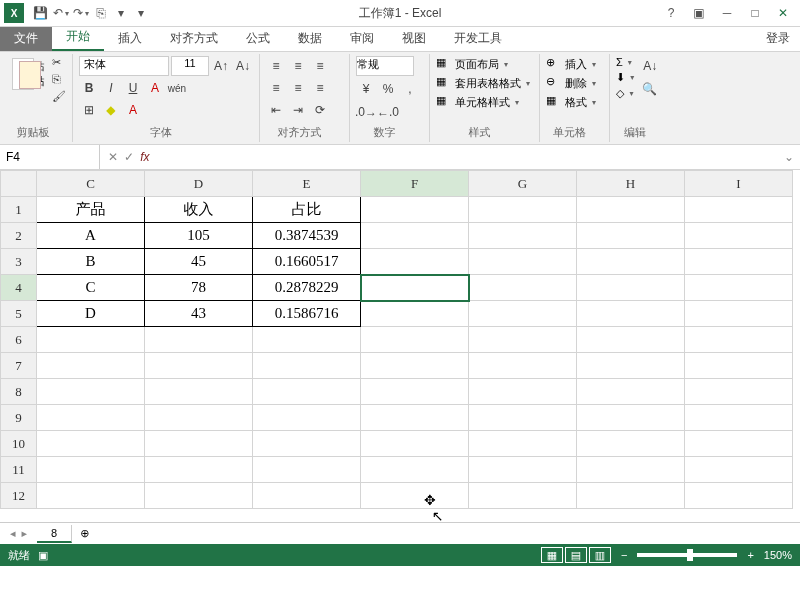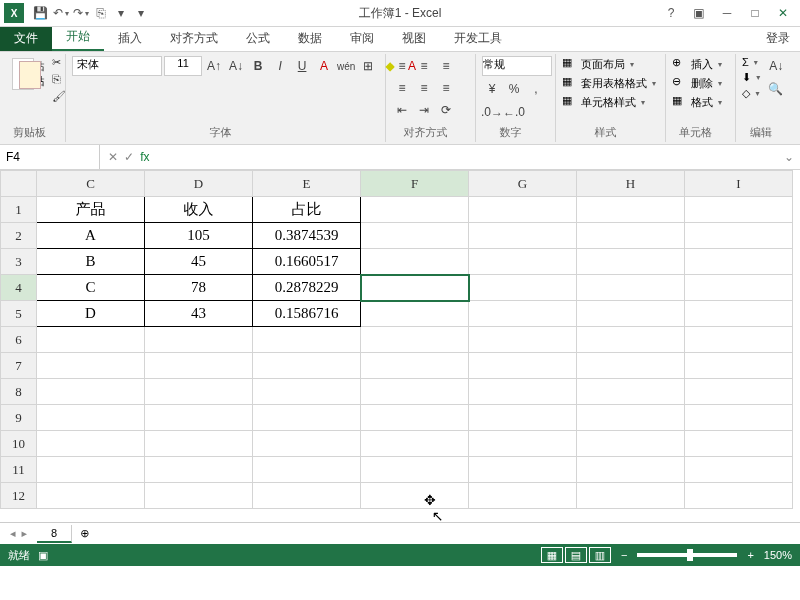--- a/index.html
+++ b/index.html
@@ -7,48 +7,48 @@
 .titlebar{height:27px;background:#fff;border-bottom:1px solid #d4d4d4;display:flex;align-items:center;position:relative}
 .qat{display:flex;align-items:center;gap:2px;padding-left:4px}
 .qat-icon{width:18px;height:18px;display:flex;align-items:center;justify-content:center;color:#555}
 .excel-icon{width:20px;height:20px;background:#217346;color:#fff;display:flex;align-items:center;justify-content:center;font-size:10px;font-weight:bold;margin-right:6px}
 .title-text{position:absolute;left:50%;transform:translateX(-50%);font-size:12px;color:#444}
 .win-controls{margin-left:auto;display:flex;gap:2px;padding-right:4px}
 .win-btn{width:26px;height:20px;display:flex;align-items:center;justify-content:center;color:#555}
 .win-btn.close{color:#217346}
 .tabs{height:25px;background:#fff;display:flex;align-items:flex-end;border-bottom:1px solid #d4d4d4}
 .tab{padding:4px 14px;font-size:12px;color:#444;cursor:pointer}
-.tab.file{background:#14532d;color:#fff}
+.tab.file{background:#737373;color:#fff}
 .tab.active{color:#217346;border-bottom:2px solid #217346}
 .login{margin-left:auto;padding:4px 10px;font-size:12px;color:#444}
 .ribbon{height:93px;background:#f1f1f1;border-bottom:1px solid #d4d4d4;display:flex;padding:2px 4px}
 .rgroup{border-right:1px solid #d4d4d4;padding:2px 6px;display:flex;flex-direction:column;position:relative;min-width:60px}
 .rgroup-label{position:absolute;bottom:2px;left:0;right:10px;text-align:center;font-size:11px;color:#666}
 .rgroup-body{flex:1;display:flex;gap:2px;align-items:flex-start}
 .paste-big{display:flex;flex-direction:row;align-items:center;width:40px;padding:2px}
 .paste-icon{width:32px;height:32px;background:#fff;border:1px solid #ccc;position:relative}
 .paste-icon::before{content:"";position:absolute;top:2px;left:6px;width:20px;height:26px;background:#fff4d6;border:1px solid #caa}
 .cut-col{display:flex;flex-direction:column;gap:4px;font-size:11px;color:#333}
 .font-row{display:flex;gap:2px;align-items:center}
 .font-sel{border:1px solid #ccc;background:#fff;height:20px;padding:0 4px;font-size:11px;min-width:90px}
 .size-sel{border:1px solid #ccc;background:#fff;height:20px;width:38px;font-size:11px;text-align:center}
 .btn-s{width:20px;height:20px;display:flex;align-items:center;justify-content:center;border:1px solid transparent;font-size:12px;color:#444}
 .bold{font-weight:bold}
 .ital{font-style:italic}
 .uline{text-decoration:underline}
 .align-grid{display:grid;grid-template-columns:repeat(3,20px);gap:2px}
-.num-sel{border:1px solid #ccc;background:#fff;height:20px;width:70px;font-size:11px}
+.num-sel{border:1px solid #ccc;background:#fff;height:20px;width:58px;font-size:11px}
 .dd{font-size:8px;color:#666;margin-left:2px}
 .style-col{display:flex;flex-direction:column;gap:3px;font-size:11px}
 .style-row{display:flex;align-items:center;gap:3px;white-space:nowrap}
 .sicon{width:16px;height:16px;display:inline-block}
 .namebox-row{height:25px;border-bottom:1px solid #d4d4d4;display:flex;align-items:center;background:#fff}
 .namebox{width:100px;border-right:1px solid #ccc;padding:8px 6px;font-size:12px;height:100%;display:flex;align-items:center}
 .fx-btns{display:flex;align-items:center;gap:6px;padding:0 8px;color:#888}
-.fx-label{color:#15803d}
+.fx-label{font-style:italic;color:#7f1d1d}
 .formula-input{flex:1;height:100%;border:none;padding:0 4px}
 .grid-area{height:352px;overflow:auto;position:relative;background:#fff}
 table.sheet{border-collapse:collapse;table-layout:fixed}
 .sheet th,.sheet td{border:1px solid #d4d4d4;height:26px;font-size:15px;text-align:center;font-family:SimSun,serif}
 .sheet th{background:#f0f0f0;font-weight:normal;color:#333;font-size:13px;font-family:"Microsoft YaHei"}
 .sheet th.rowh{width:36px}
 .sheet th.colh{width:108px}
 .sheet td{width:108px;background:#fff}
 .sheet td.databorder{border:1px solid #000}
 .sheet th.sel{background:#d6e8d6}
@@ -110,21 +110,21 @@
       <div class="cut-col">
         <span>✂</span>
         <span>⎘</span>
         <span>🖌</span>
       </div>
     </div>
     <div class="rgroup-label">剪贴板</div>
   </div>
 
   <div class="rgroup" style="min-width:160px">
-    <div class="rgroup-body" style="">
+    <div class="rgroup-body" style="flex-direction:column">
       <div class="font-row">
         <div class="font-sel">宋体</div>
         <div class="size-sel">11</div>
         <div class="btn-s">A↑</div>
         <div class="btn-s">A↓</div>
       </div>
       <div class="font-row">
         <div class="btn-s bold">B</div>
         <div class="btn-s ital">I</div>
         <div class="btn-s uline">U</div>

